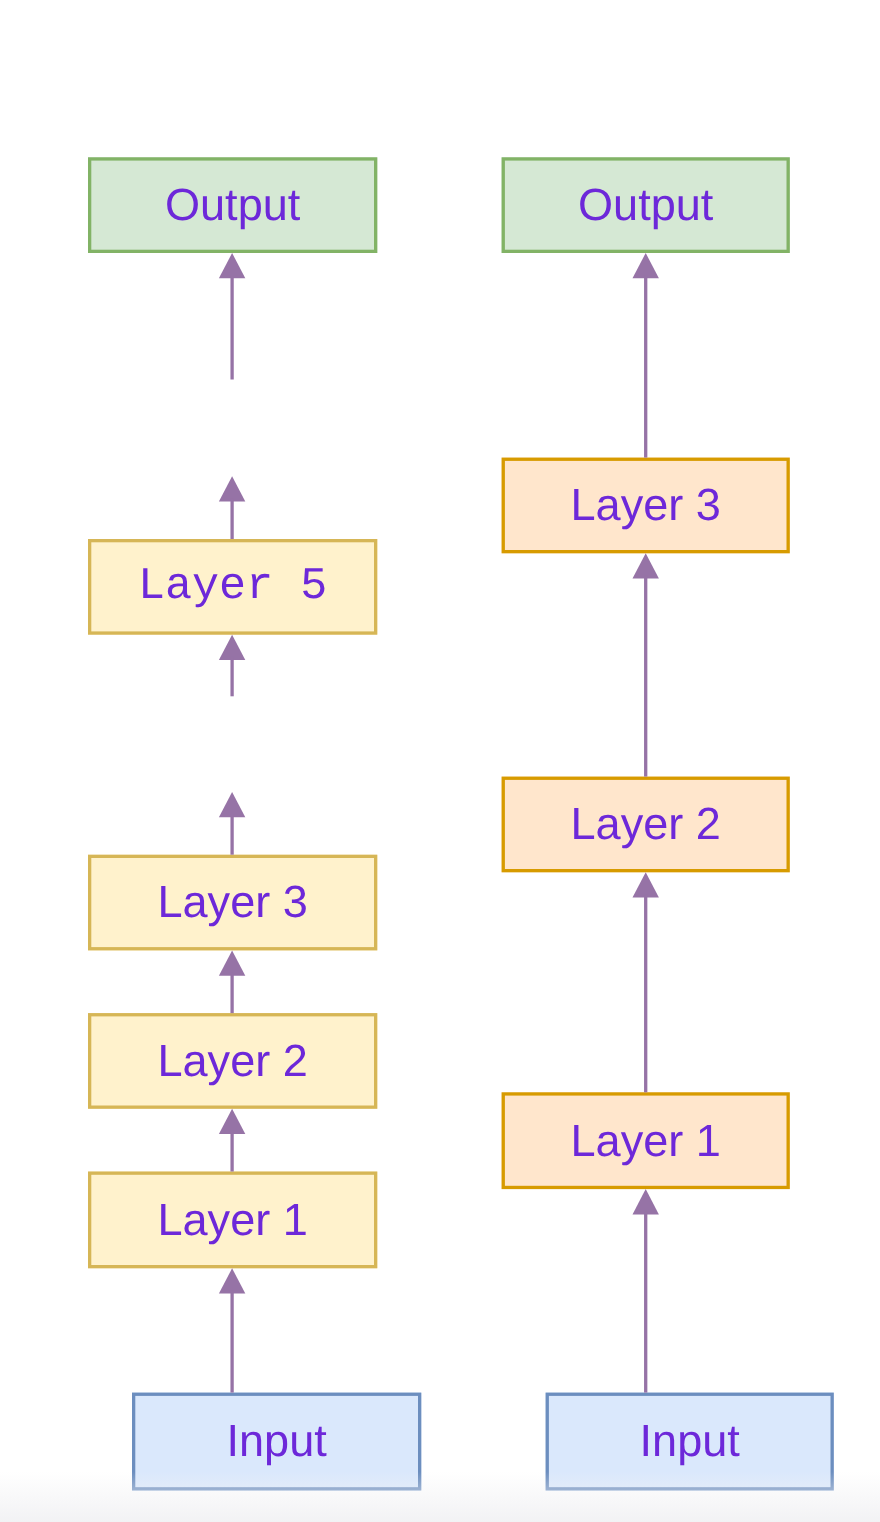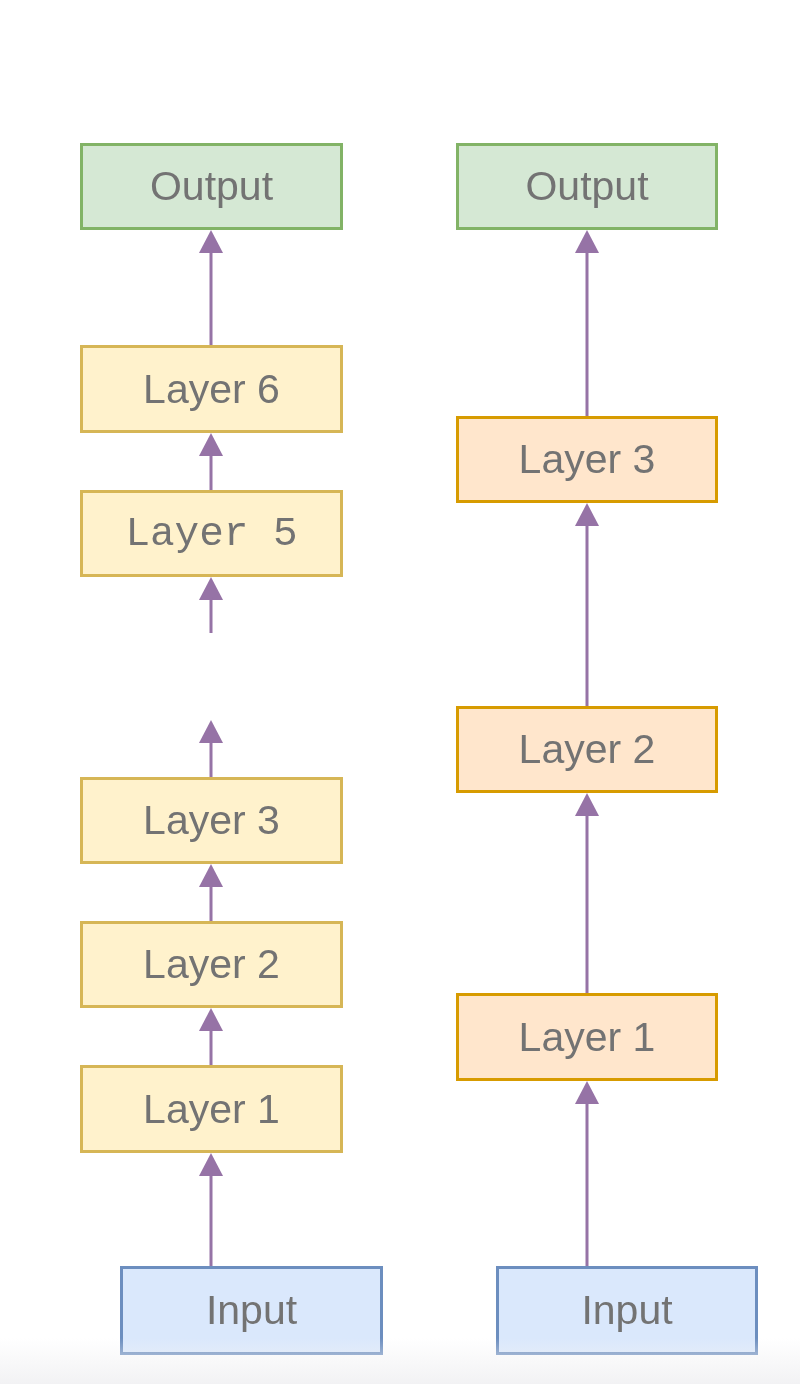--- a/index.html
+++ b/index.html
@@ -14,21 +14,21 @@
     width: 800px; height: 1384px;
     background: #ffffff;
   }
   .node {
     position: absolute;
     box-sizing: border-box;
     display: flex;
     align-items: center;
     justify-content: center;
     font-size: 41px;
-    color: #737373;
+    color: #6d28d9;
     white-space: nowrap;
   }
   .node.io      { background: #dae8fc; border: 3px solid #6c8ebf; margin-left: 40px; }
   .node.output  { background: #d5e8d4; border: 3px solid #82b366; }
   .node.hidden-yellow { background: #fff2cc; border: 3px solid #d6b656; }
   .node.hidden-orange { background: #ffe6cc; border: 3px solid #d79b00; }
 
   .arrow { position: absolute; width: 26px; }
   .arrow::before {
     content: "";
@@ -56,21 +56,20 @@
     pointer-events: none;
   }
 </style>
 </head>
 <body>
 
 <div class="canvas">
 
   <div class="node output" style="left:80px; top:143px; width:263px; height:87px;">Output</div>
 
-  <div class="node hidden-yellow" style="left:80px; top:345px; width:263px; height:88px;">Layer 6</div>
 
   <div class="node hidden-yellow" style="left:80px; top:490px; width:263px; height:87px;font-family:Liberation Mono, monospace;">Layer 5</div>
 
 
   <div class="node hidden-yellow" style="left:80px; top:777px; width:263px; height:87px;">Layer 3</div>
 
   <div class="node hidden-yellow" style="left:80px; top:921px; width:263px; height:87px;">Layer 2</div>
 
   <div class="node hidden-yellow" style="left:80px; top:1065px; width:263px; height:88px;">Layer 1</div>
 

